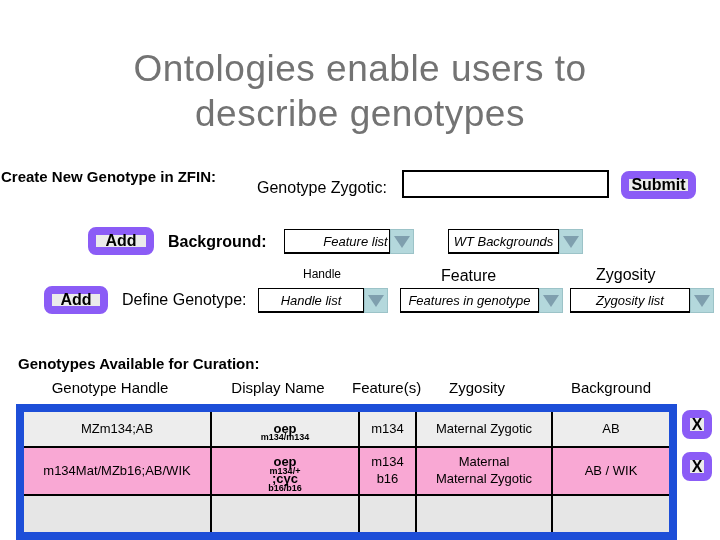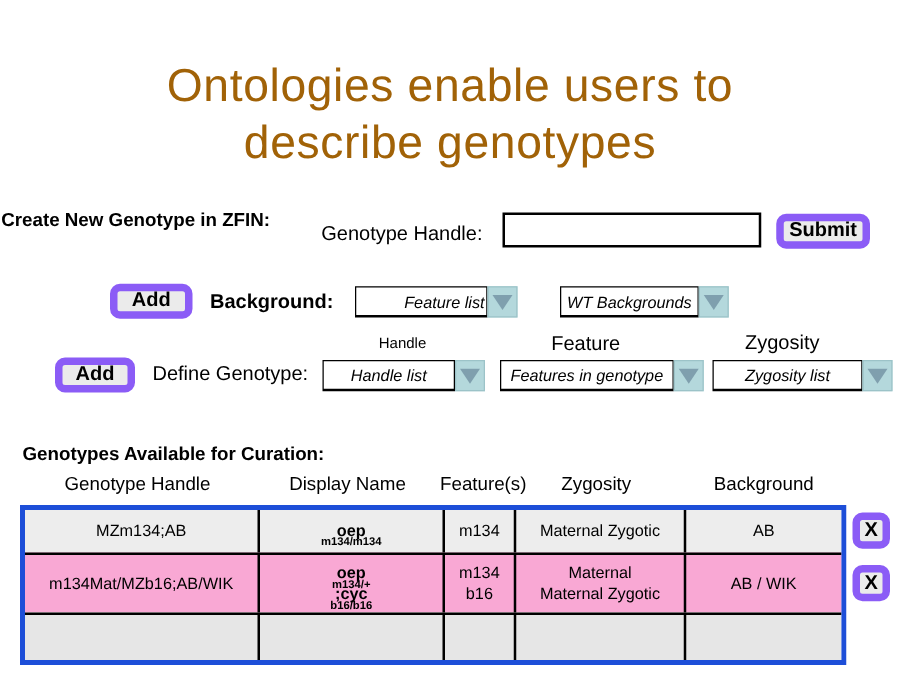--- a/index.html
+++ b/index.html
@@ -2,45 +2,45 @@
 <html><head>
 <meta charset="utf-8">
 <style>
   html,body{margin:0;padding:0;background:#fff;}
   .slide{position:relative;width:720px;height:540px;background:#ffffff;overflow:hidden;
          font-family:"Liberation Sans", sans-serif;color:#000;}
 
   
   .title{position:absolute;left:0;right:0;top:46px;text-align:center;}
   .title span{display:inline-block;max-width:540px;font-size:37px;line-height:1.22;
-              font-weight:400;color:#a16207;letter-spacing:.5px;}
+              font-weight:400;color:#737373;letter-spacing:.5px;}
 
   
   .lbl{position:absolute;white-space:nowrap;}
   .bold{font-weight:bold;}
-  .btn{position:absolute;background:#ebebeb;border:6px solid #8b5cf6;border-radius:8px;
+  .btn{position:absolute;background:#ebebeb;border:8px solid #8b5cf6;border-radius:8px;
        display:flex;align-items:center;justify-content:center;font-weight:bold;
        font-size:16px;cursor:pointer;box-sizing:border-box;}
   .text-input{position:absolute;background:#fff;border:2px solid #000;box-sizing:border-box;}
 
   .dropdown{position:absolute;display:flex;height:25px;cursor:pointer;}
   .dd-field{background:#fff;border:1px solid #000;border-width:1px 1px 2px 1px;box-sizing:border-box;
             display:flex;align-items:center;justify-content:center;
             font-style:italic;font-size:13px;white-space:nowrap;padding:0 3px;}
   .dd-arrow{width:24px;background:#b4d8dc;border:1px solid #9cc3c8;box-sizing:border-box;
             display:flex;align-items:center;justify-content:center;}
   .dd-arrow i{display:block;width:0;height:0;border-left:8px solid transparent;
               border-right:8px solid transparent;border-top:12px solid #7f9fae;}
 
   
   .cols{position:absolute;left:16px;top:379px;width:661px;display:grid;
         grid-template-columns:188px 148px 57px 136px 1fr;}
   .cols span{text-align:center;font-size:15px;}
 
-  .ctable{position:absolute;left:16px;top:404px;width:661px;border:4px solid #1d4ed8;
+  .ctable{position:absolute;left:16px;top:404px;width:661px;border:8px solid #1d4ed8;
           box-sizing:border-box;background:#fff;}
   .trow{display:grid;grid-template-columns:188px 148px 57px 136px 1fr;}
   .trow + .trow{border-top:2px solid #000;}
   .trow:nth-child(1){height:34px;background:#ededed;}
   .trow:nth-child(2){height:46px;background:#f9a8d4;}
   .trow:nth-child(3){height:36px;background:#e6e6e6;}
   .tcell{border-right:2px solid #000;display:flex;flex-direction:column;
          align-items:center;justify-content:center;text-align:center;
          font-size:13px;line-height:1.3;overflow:hidden;}
   .tcell:last-child{border-right:none;}
@@ -52,21 +52,21 @@
 </head>
 <body>
 
 <div class="slide">
 
   <div class="title">
     <span>Ontologies enable users to describe genotypes</span>
   </div>
 
   <div class="lbl bold" style="left:1px;top:168px;font-size:15px;">Create New Genotype in ZFIN:</div>
-  <div class="lbl" style="left:257px;top:179px;font-size:16px;">Genotype Handle:</div>
+  <div class="lbl" style="left:257px;top:179px;font-size:16px;">Genotype Zygotic:</div>
   <div class="text-input" style="left:402px;top:170px;width:207px;height:28px;"></div>
   <div class="btn" style="left:621px;top:171px;width:75px;height:28px;">Submit</div>
 
   <div class="btn" style="left:88px;top:227px;width:66px;height:28px;">Add</div>
   <div class="lbl bold" style="left:168px;top:233px;font-size:16px;">Background:</div>
 
   <div class="dropdown" style="left:284px;top:229px;">
     <span class="dd-field" style="width:106px;padding-left:40px;">Feature list</span>
     <span class="dd-arrow">
         <i></i>

